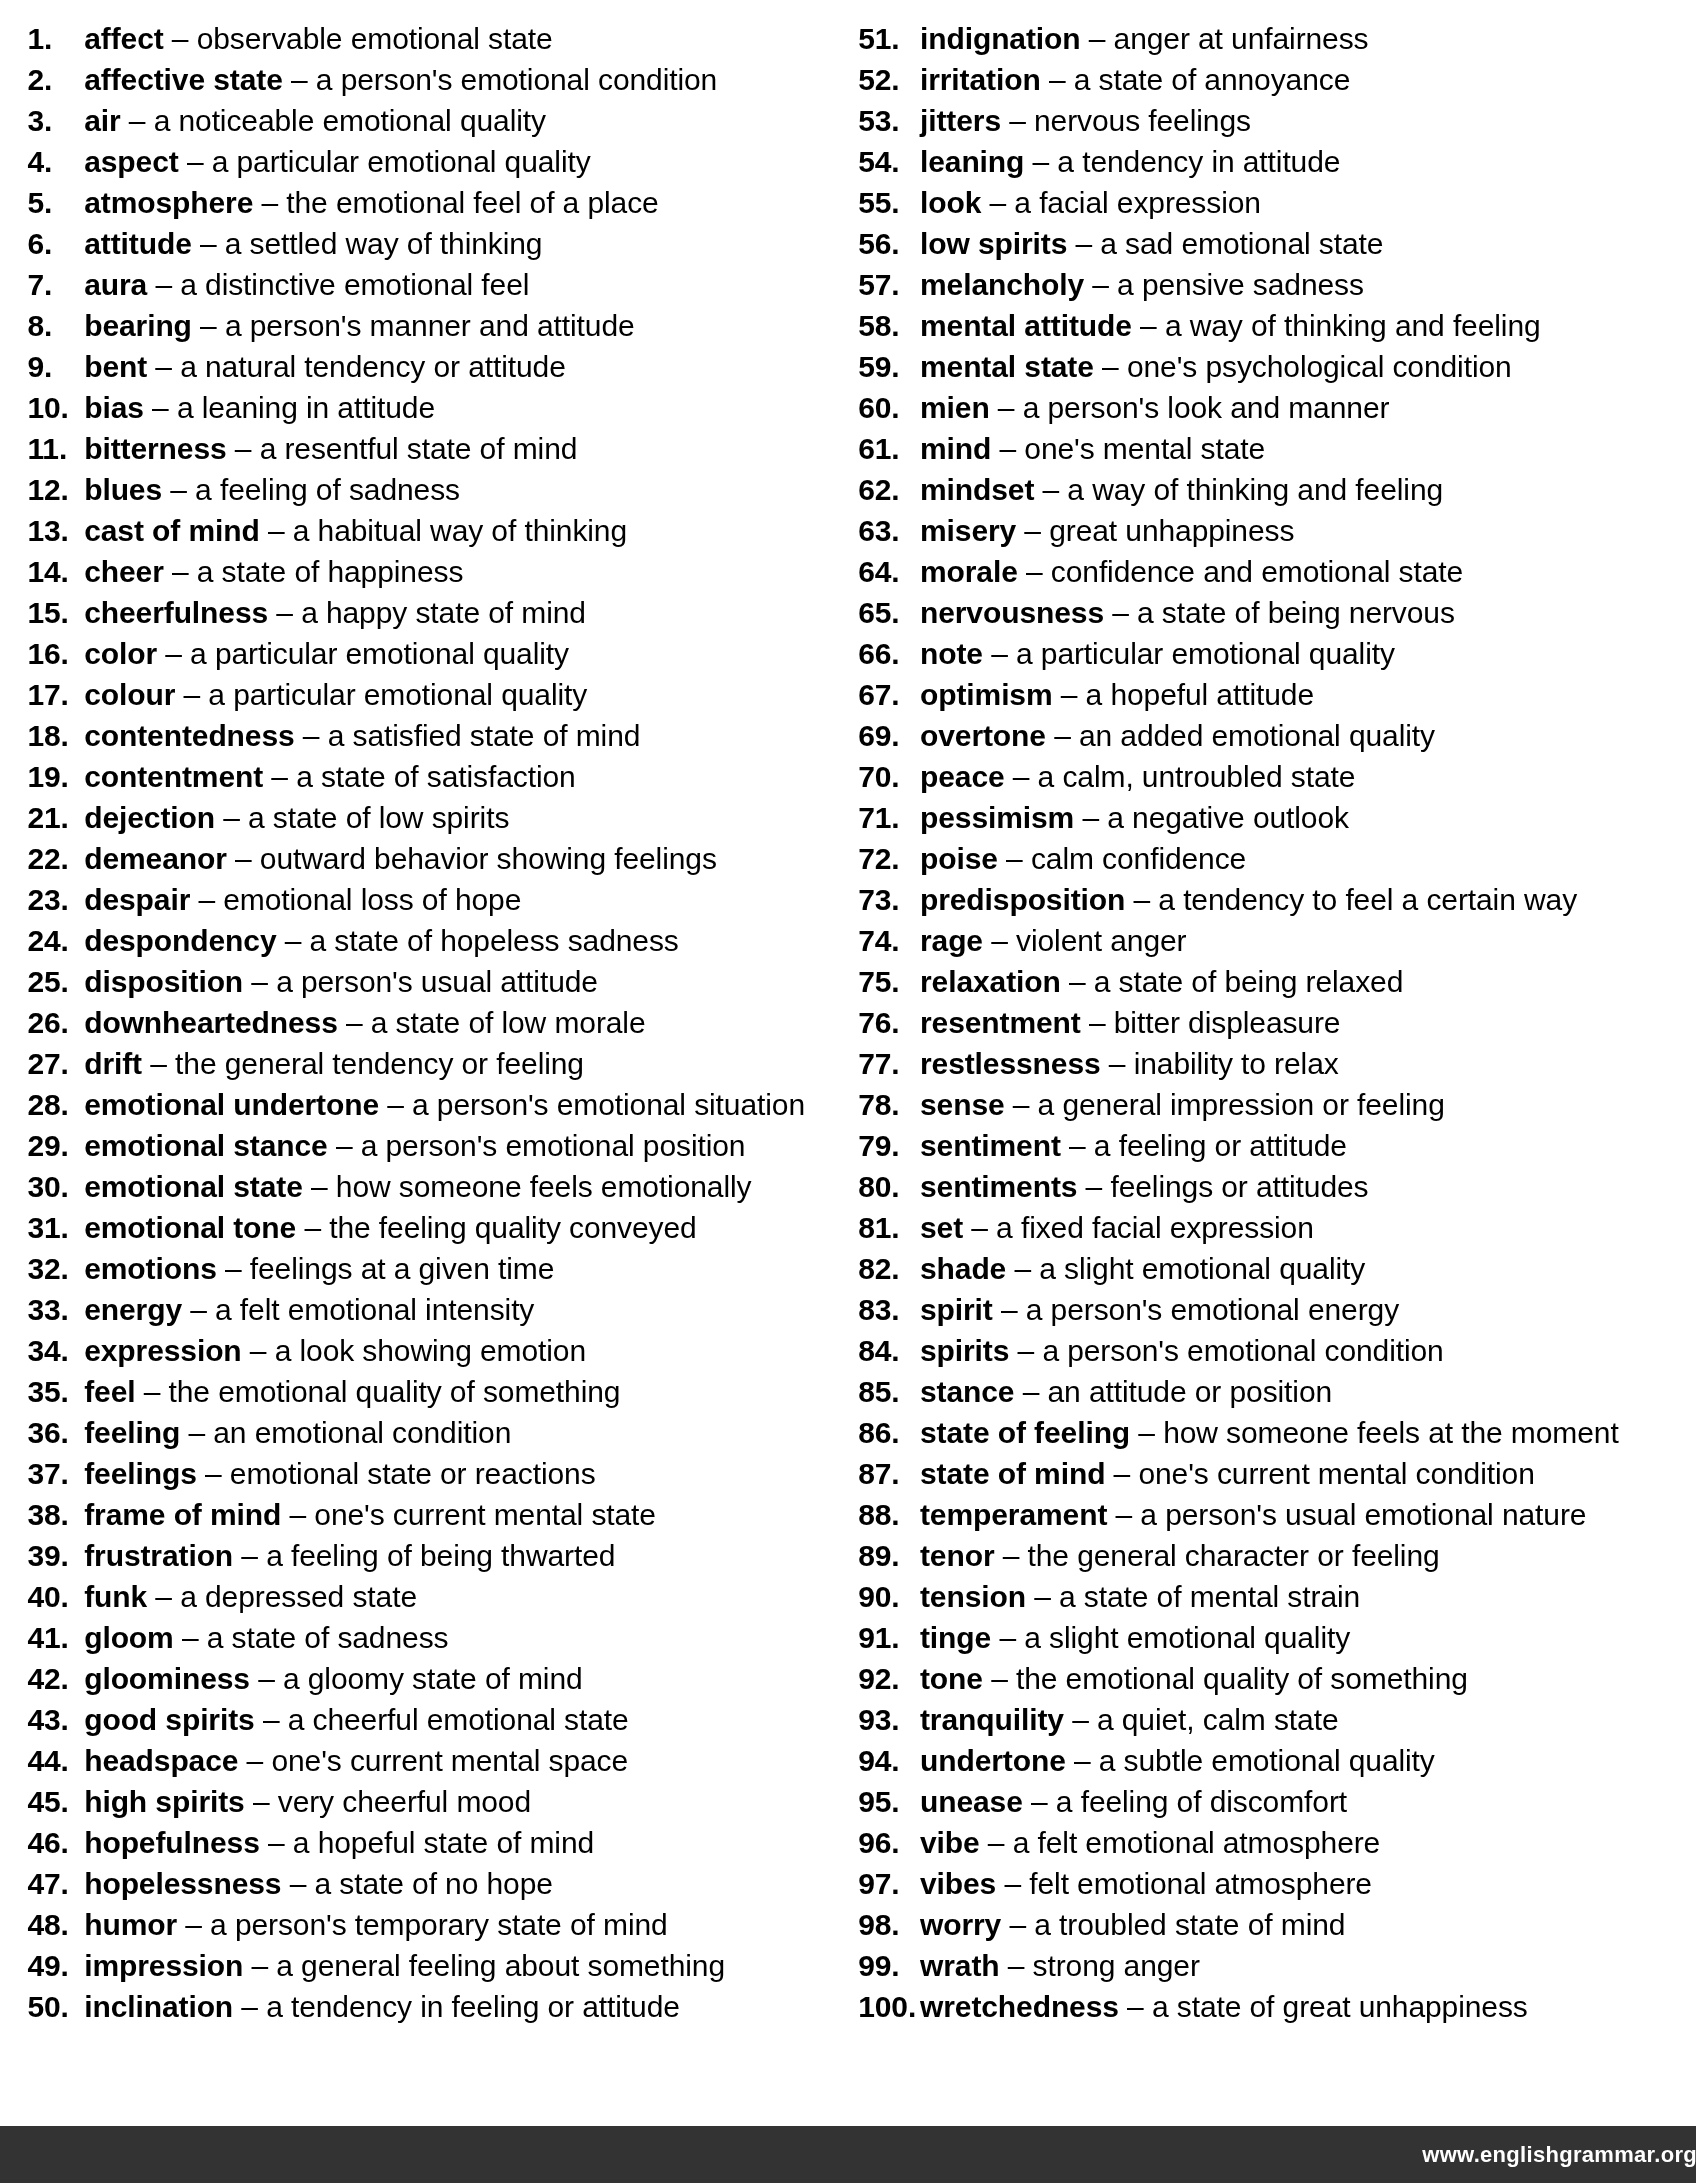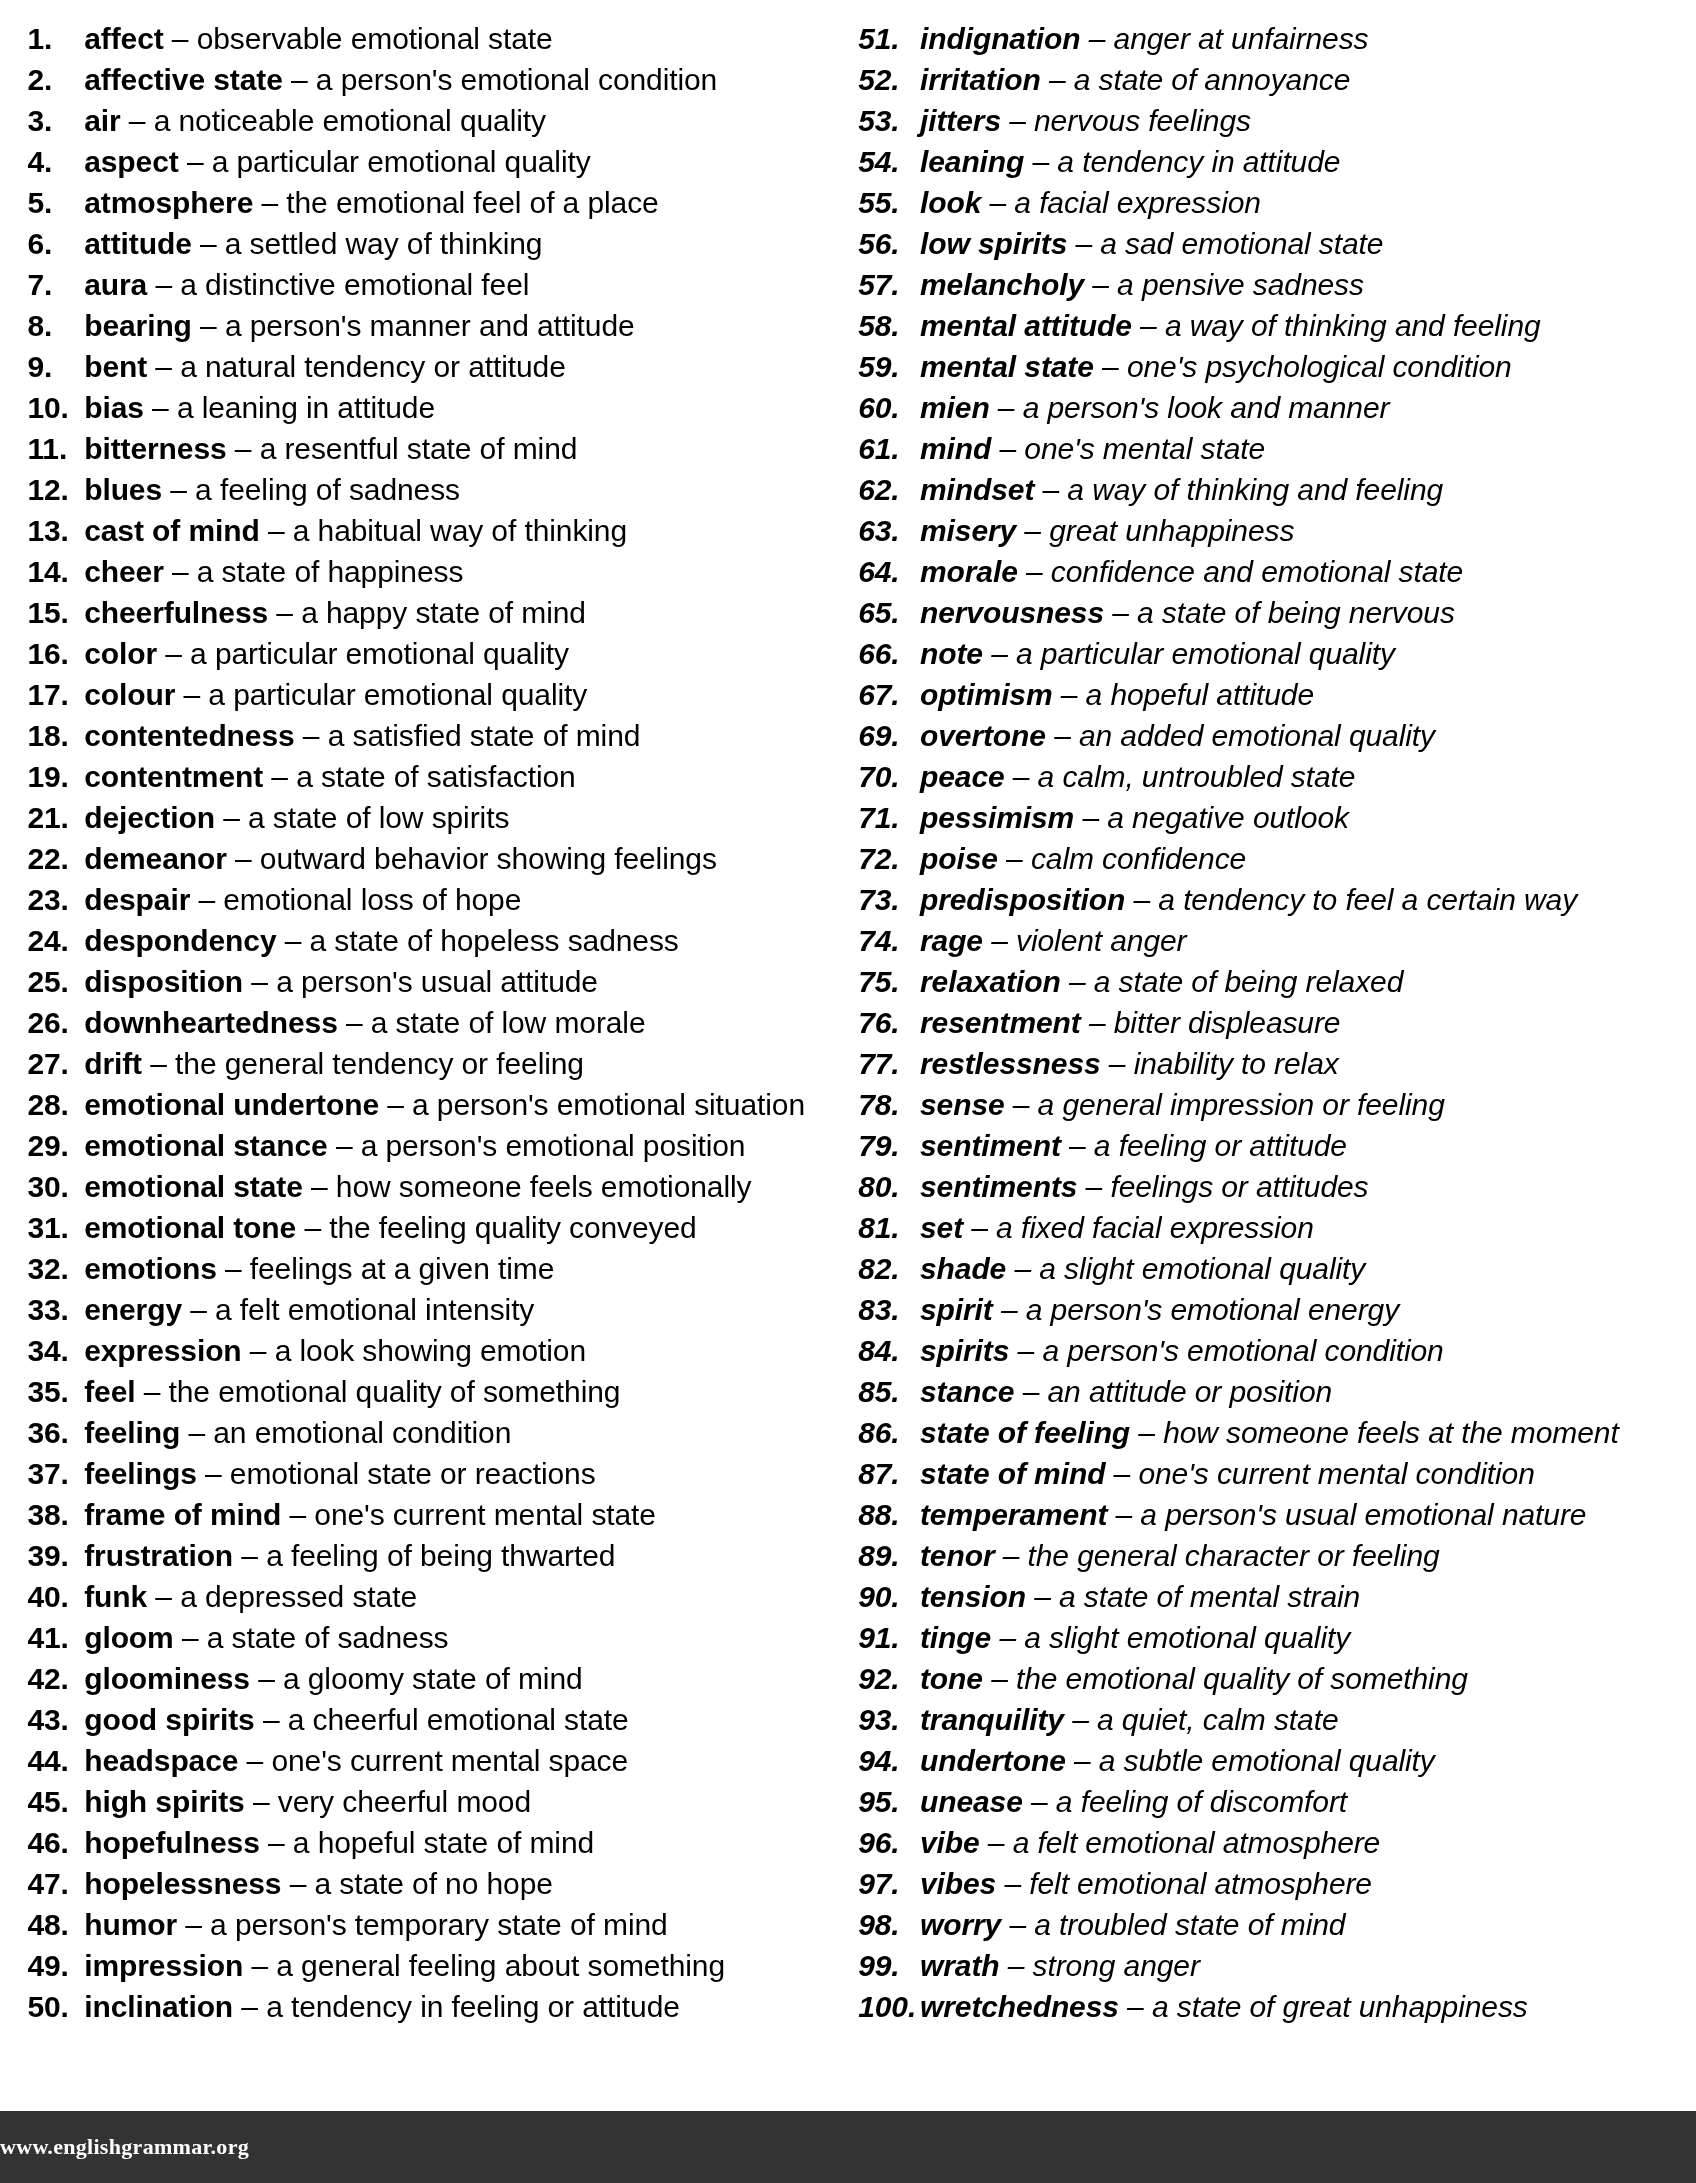--- a/index.html
+++ b/index.html
@@ -33,21 +33,21 @@
     flex-direction: row;
     align-items: flex-start;
     width: 100%;
   }
   .col {
     flex: 0 0 50%;
     max-width: 50%;
     box-sizing: border-box;
   }
   .col-left { padding-left: 12.4px; padding-right: 4.1px; }
-  .col-right { padding-left: 9.7px; padding-right: 4.1px; font-style: italic; }
+  .col-right { padding-left: 9.7px; padding-right: 4.1px; }
 
   ol.synlist {
     list-style: none;
     margin: 0;
     padding: 0;
   }
   li.syn-item {
     display: flex;
     flex-direction: row;
     align-items: baseline;
@@ -73,26 +73,25 @@
   }
   .dashgloss {
     font-weight: normal;
   }
 
   .footer {
     position: absolute;
     left: 0;
     right: 0;
     bottom: 0;
-    height: 72px;
+    height: 57px;
     background: #333333;
     display: flex;
     align-items: center;
-    justify-content: flex-start;
-    font-family: Liberation Serif, serif;
+    justify-content: flex-end;
   }
   .footer-text {
     color: #ffffff;
     font-size: 22px;
     font-weight: bold;
     letter-spacing: 0.3px;
   }
 </style>
 </head>
 <body>

